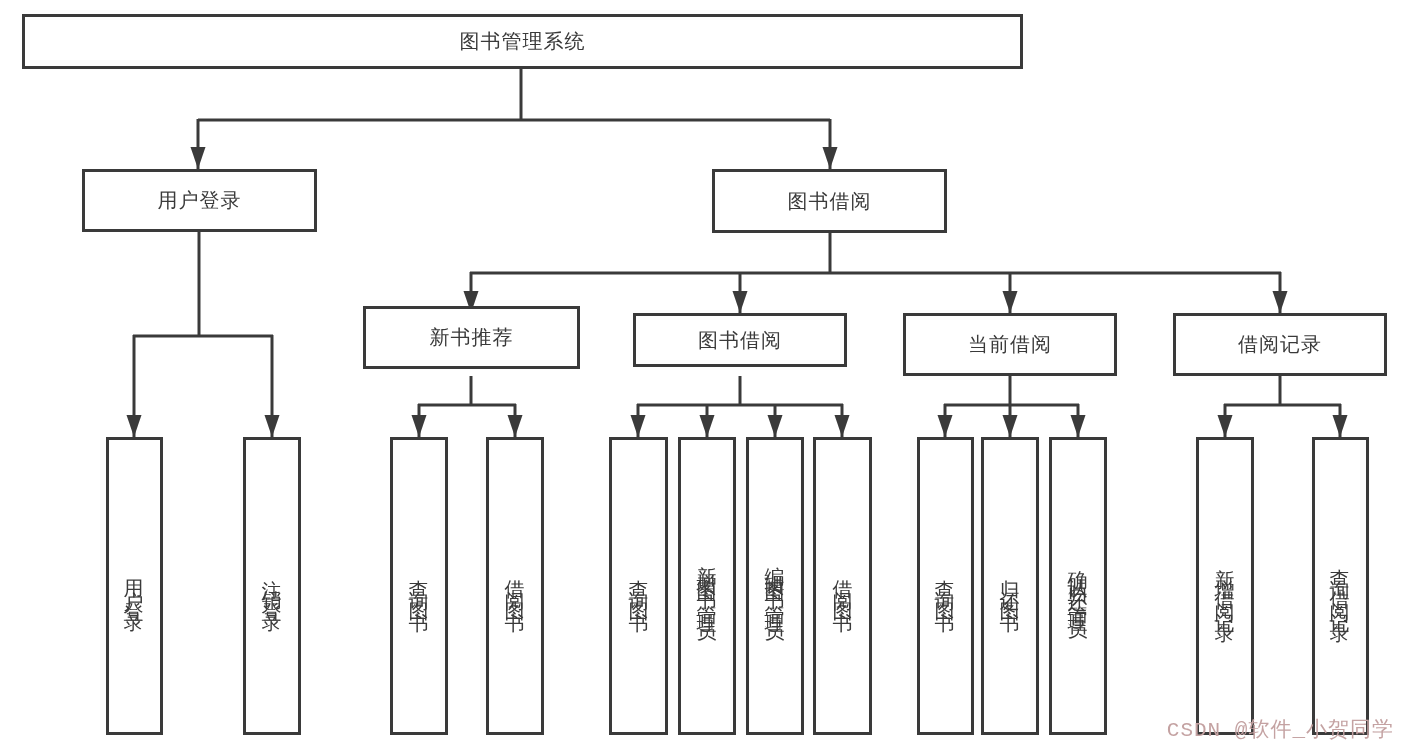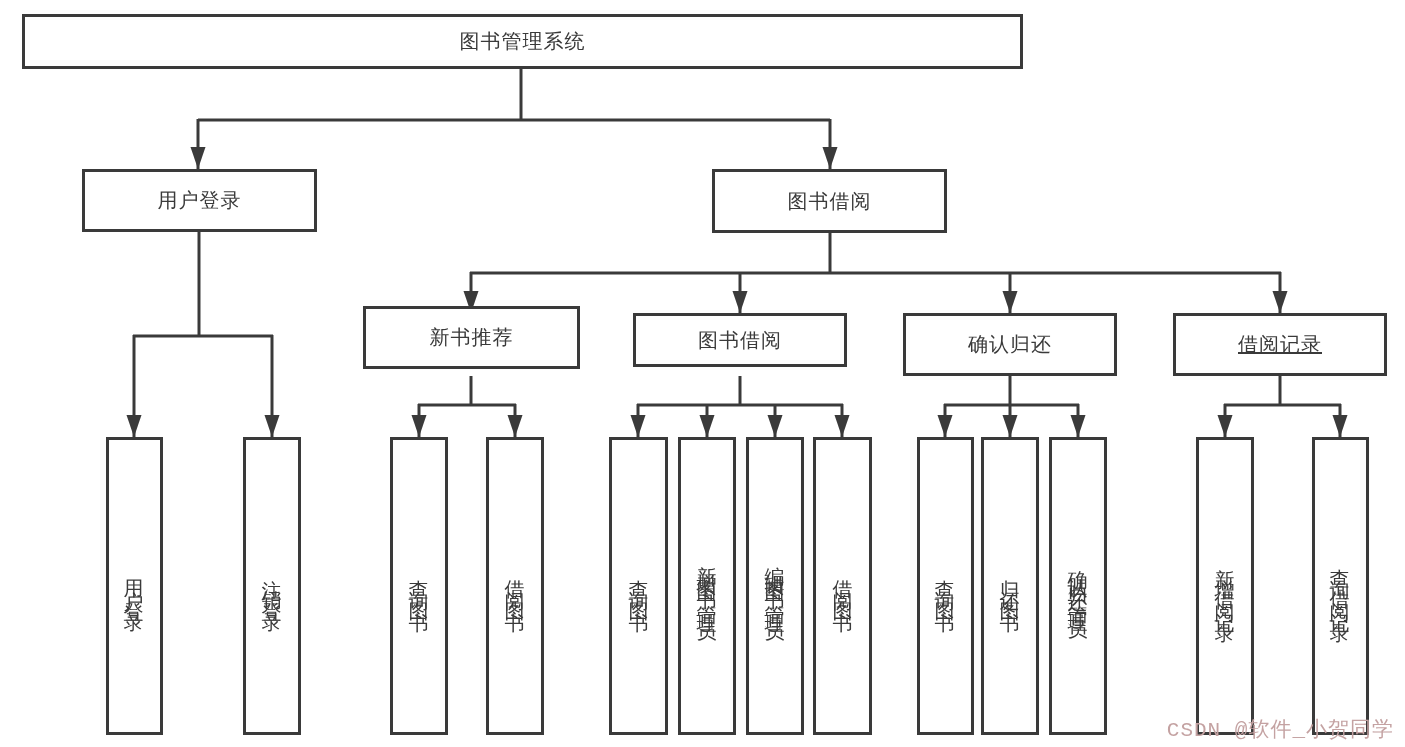--- a/index.html
+++ b/index.html
@@ -90,22 +90,22 @@
     <line x1="1340" y1="404" x2="1340" y2="437" marker-end="url(#arrow)"></line>
   </svg>
 
   <div class="node" style="left:22px; top:14px; width:1001px; height:55px;">图书管理系统</div>
 
   <div class="node" style="left:82px; top:169px; width:235px; height:63px;">用户登录</div>
   <div class="node" style="left:712px; top:169px; width:235px; height:64px;">图书借阅</div>
 
   <div class="node" style="left:363px; top:306px; width:217px; height:63px;">新书推荐</div>
   <div class="node" style="left:633px; top:313px; width:214px; height:54px;">图书借阅</div>
-  <div class="node" style="left:903px; top:313px; width:214px; height:63px;">确认归还</div>
-  <div class="node" style="left:1173px; top:313px; width:214px; height:63px;text-decoration:underline;">借阅记录</div>
+  <div class="node" style="left:903px; top:313px; width:214px; height:63px;">当前借阅</div>
+  <div class="node" style="left:1173px; top:313px; width:214px; height:63px;">借阅记录</div>
 
   <div class="leaf" style="left:106px; top:437px; width:57px; height:298px;">用户登录</div>
   <div class="leaf" style="left:243px; top:437px; width:58px; height:298px;">注销登录</div>
 
   <div class="leaf" style="left:390px; top:437px; width:58px; height:298px;">查询图书</div>
   <div class="leaf" style="left:486px; top:437px; width:58px; height:298px;">借阅图书</div>
 
   <div class="leaf" style="left:609px; top:437px; width:59px; height:298px;">查询图书</div>
   <div class="leaf" style="left:678px; top:437px; width:58px; height:298px; letter-spacing:8px;">新增图书（管理员）</div>
   <div class="leaf" style="left:746px; top:437px; width:58px; height:298px; letter-spacing:8px;">编辑图书（管理员）</div>

